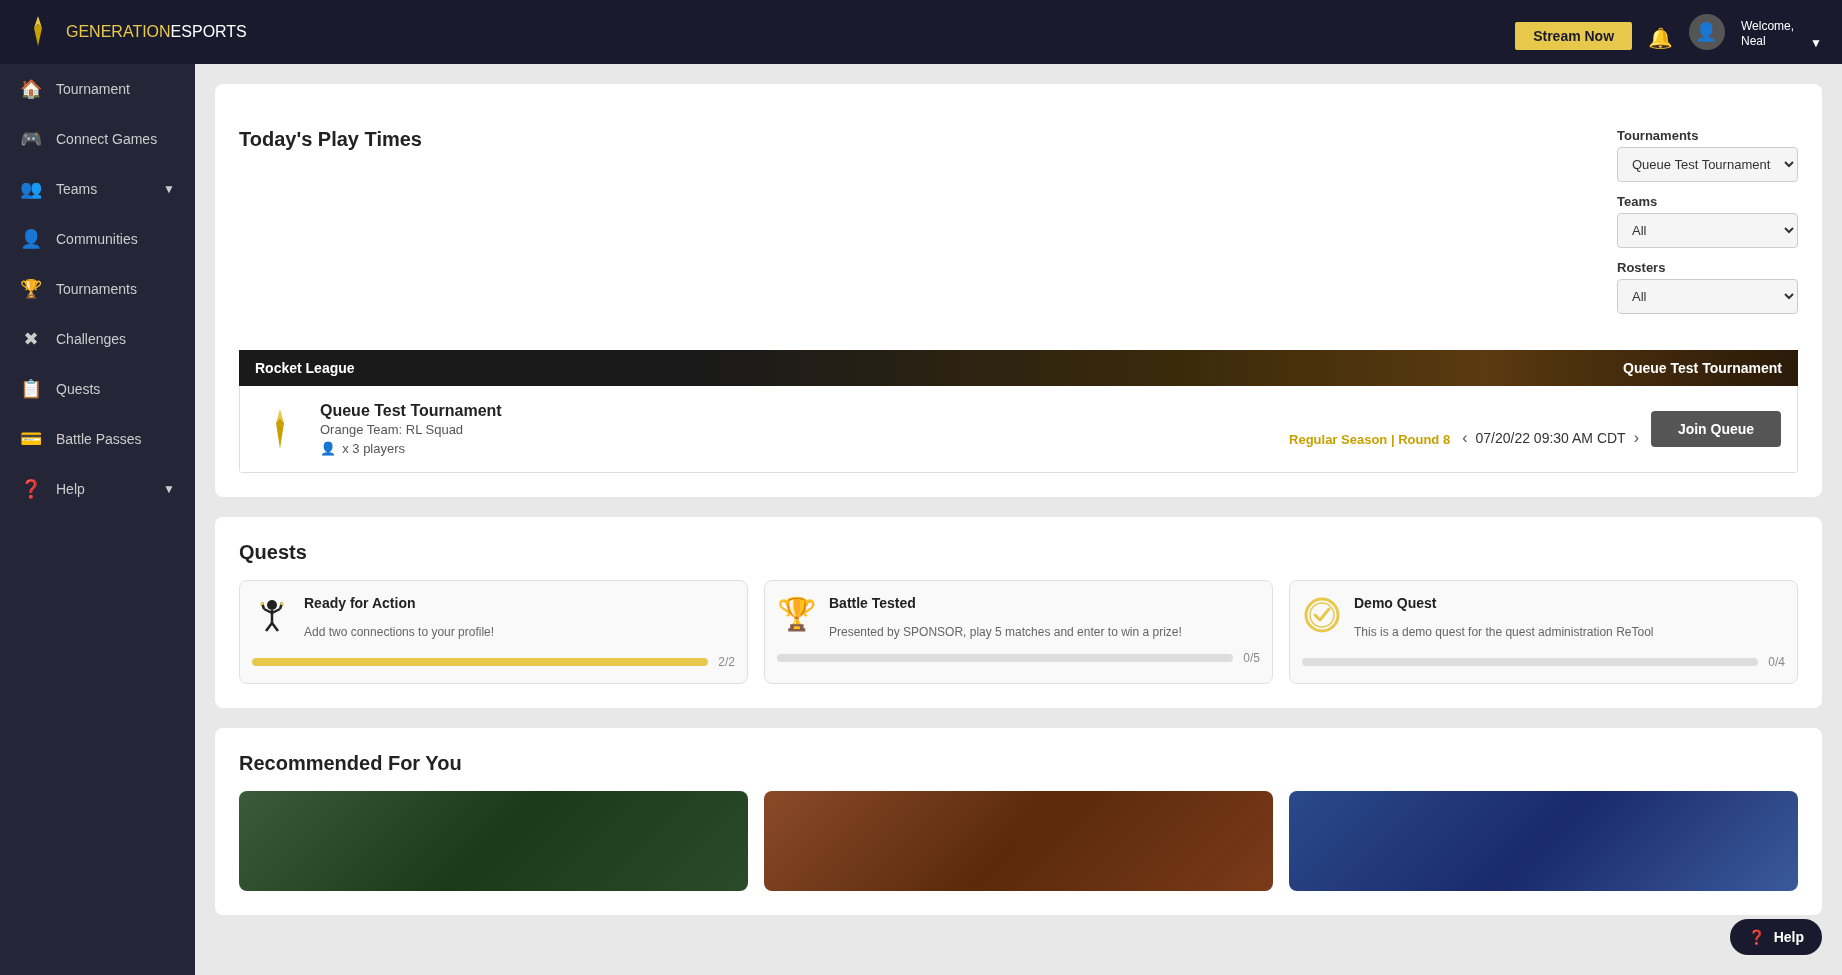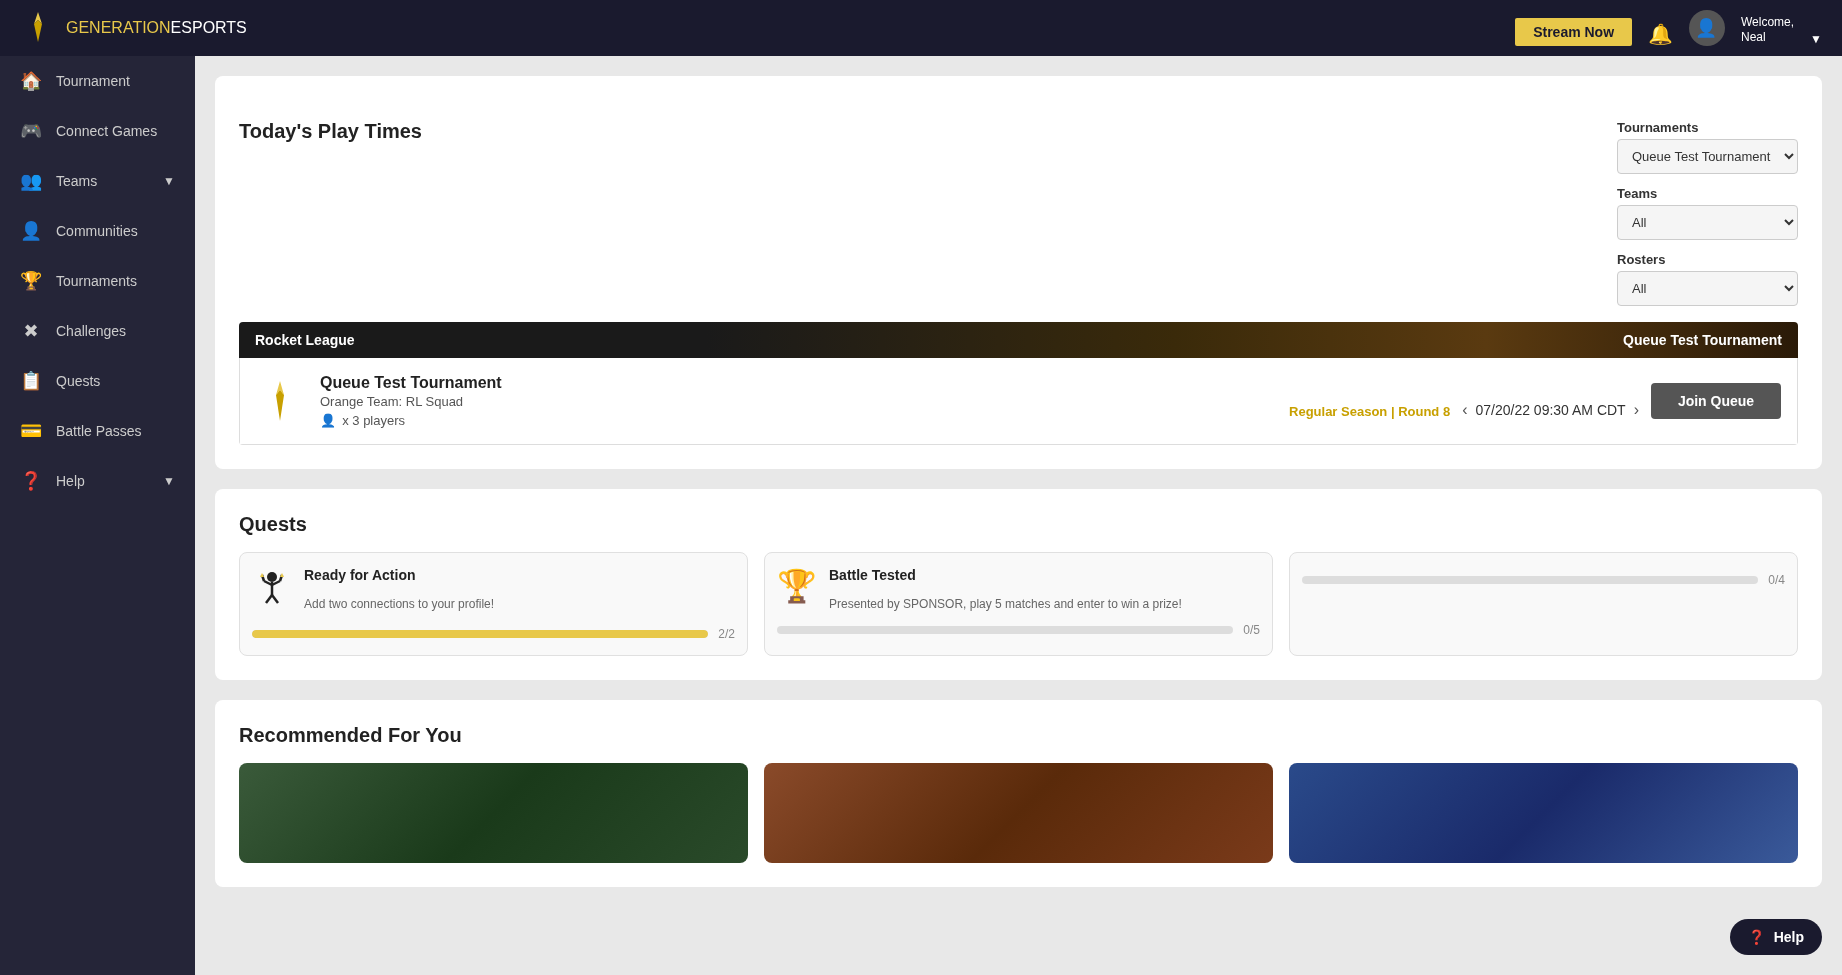--- a/index.html
+++ b/index.html
@@ -4,21 +4,21 @@
   <style>
     * { box-sizing: border-box; margin: 0; padding: 0; }
     body { font-family: 'Segoe UI', Arial, sans-serif; background: #e8e8e8; display: flex; flex-direction: column; height: 100vh; overflow: hidden; }
 
     
     .topnav {
       background: #1a1a2e;
       display: flex;
       align-items: center;
       padding: 0 20px;
-      height: 56px;
+      height: 64px;
       flex-shrink: 0;
       z-index: 100;
     }
     .logo-area {
       display: flex;
       align-items: center;
       gap: 10px;
     }
     .logo-icon {
       width: 36px;
@@ -142,20 +142,21 @@
       margin-top: 16px;
       border-radius: 4px;
       overflow: hidden;
     }
     .banner-header {
       background: linear-gradient(90deg, #1a1a1a 30%, #3a2a0a 60%, #5a3a10 80%, #2a1a08 100%);
       display: flex;
       justify-content: space-between;
       align-items: center;
       padding: 10px 16px;
+      margin-top: 20px;
     }
     .banner-game-name {
       color: #ffffff;
       font-size: 14px;
       font-weight: 600;
     }
     .banner-tournament-name {
       color: #ffffff;
       font-size: 14px;
       font-weight: 600;
@@ -516,20 +517,33 @@
           </div>
           <div class="quest-progress-row">
             <div class="progress-bar-bg">
               <div class="progress-bar-fill empty" style="width:0%"></div>
             </div>
             <span class="quest-count">0/5</span>
           </div>
         </div>
 
         <div class="quest-item">
+          <div class="quest-header">
+            <div class="quest-icon">
+              <svg width="40" height="40" viewBox="0 0 40 40">
+                <circle cx="20" cy="20" r="16" fill="none" stroke="#e8c84a" stroke-width="3"></circle>
+                <circle cx="20" cy="20" r="12" fill="none" stroke="#e8c84a" stroke-width="1.5"></circle>
+                <polyline points="13,20 18,25 27,14" fill="none" stroke="#e8c84a" stroke-width="3" stroke-linecap="round" stroke-linejoin="round"></polyline>
+              </svg>
+            </div>
+            <div class="quest-text">
+              <div class="quest-name">Demo Quest</div>
+              <div class="quest-desc">This is a demo quest for the quest administration ReTool</div>
+            </div>
+          </div>
           <div class="quest-progress-row">
             <div class="progress-bar-bg">
               <div class="progress-bar-fill empty" style="width:0%"></div>
             </div>
             <span class="quest-count">0/4</span>
           </div>
         </div>
 
       </div>
     </div>

